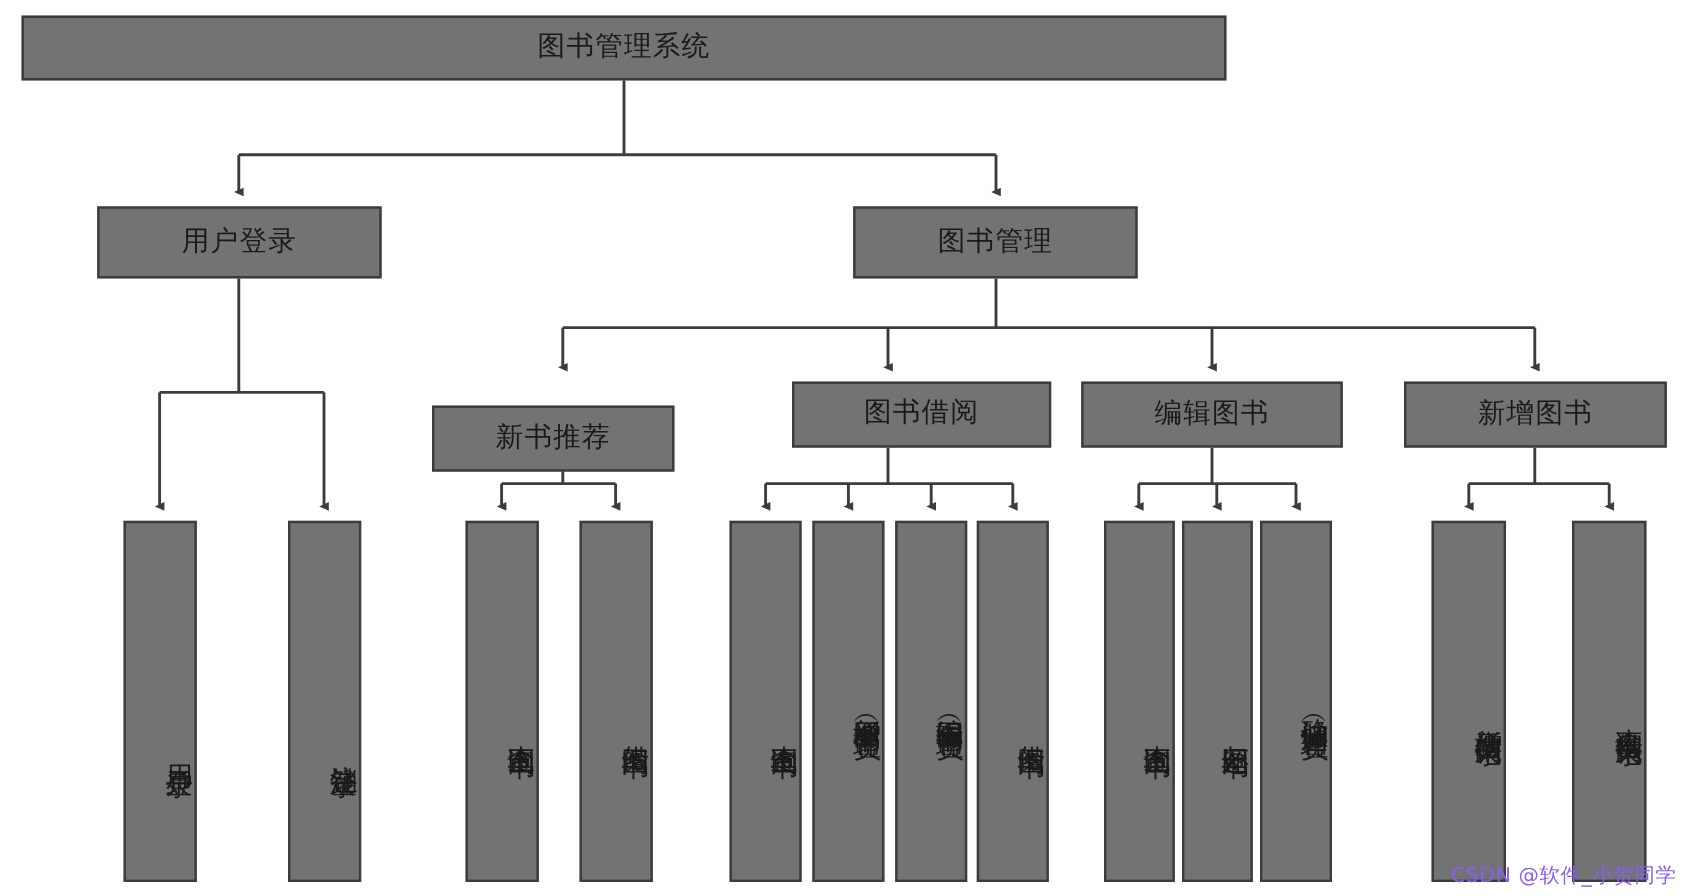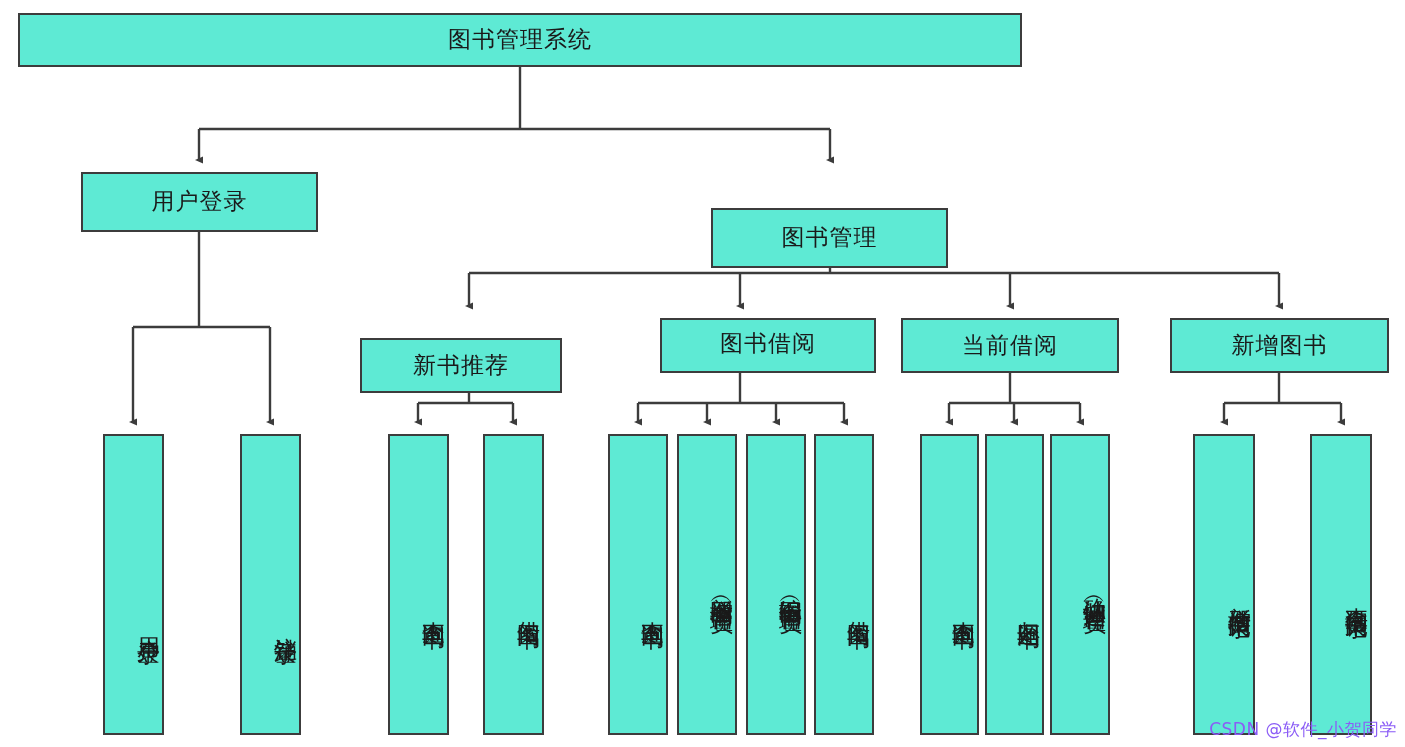--- a/index.html
+++ b/index.html
@@ -22,21 +22,21 @@
     position: absolute;
     left: 0;
     top: 0;
     width: 1405px;
     height: 747px;
     pointer-events: none;
   }
   .node {
     position: absolute;
     box-sizing: border-box;
-    background: #5eead4;
+    background: #737373;
     border: 2px solid #3c3c3c;
     display: flex;
     align-items: center;
     justify-content: center;
     color: #1a1a1a;
     z-index: 2;
   }
   .node-h {
     font-size: 23px;
     letter-spacing: 1px;
@@ -123,32 +123,32 @@
     </g>
   </svg>
 
   <div class="node node-h" style="left:18px; top:13px; width:1004px; height:54px;">
     <span>图书管理系统</span>
   </div>
 
   <div class="node node-h" style="left:81px; top:172px; width:237px; height:60px;">
     <span>用户登录</span>
   </div>
-  <div class="node node-h" style="left:711px; top:172px; width:237px; height:60px;margin-top:36px;">
+  <div class="node node-h" style="left:711px; top:172px; width:237px; height:60px;">
     <span>图书管理</span>
   </div>
 
   <div class="node node-h" style="left:360px; top:318px; width:202px; height:55px;margin-top:20px;">
     <span>新书推荐</span>
   </div>
   <div class="node node-h" style="left:660px; top:318px; width:216px; height:55px;font-family:Liberation Mono, monospace;">
     <span>图书借阅</span>
   </div>
   <div class="node node-h" style="left:901px; top:318px; width:218px; height:55px;">
-    <span>当前借阅</span>
+    <span>编辑图书</span>
   </div>
   <div class="node node-h" style="left:1170px; top:318px; width:219px; height:55px;">
     <span>新增图书</span>
   </div>
 
   <div class="node node-v pad-lg" style="left:103px; top:434px; width:61px; height:301px;">
     <span>用户登录</span>
   </div>
   <div class="node node-v pad-lg" style="left:240px; top:434px; width:61px; height:301px;">
     <span>注销登录</span>

